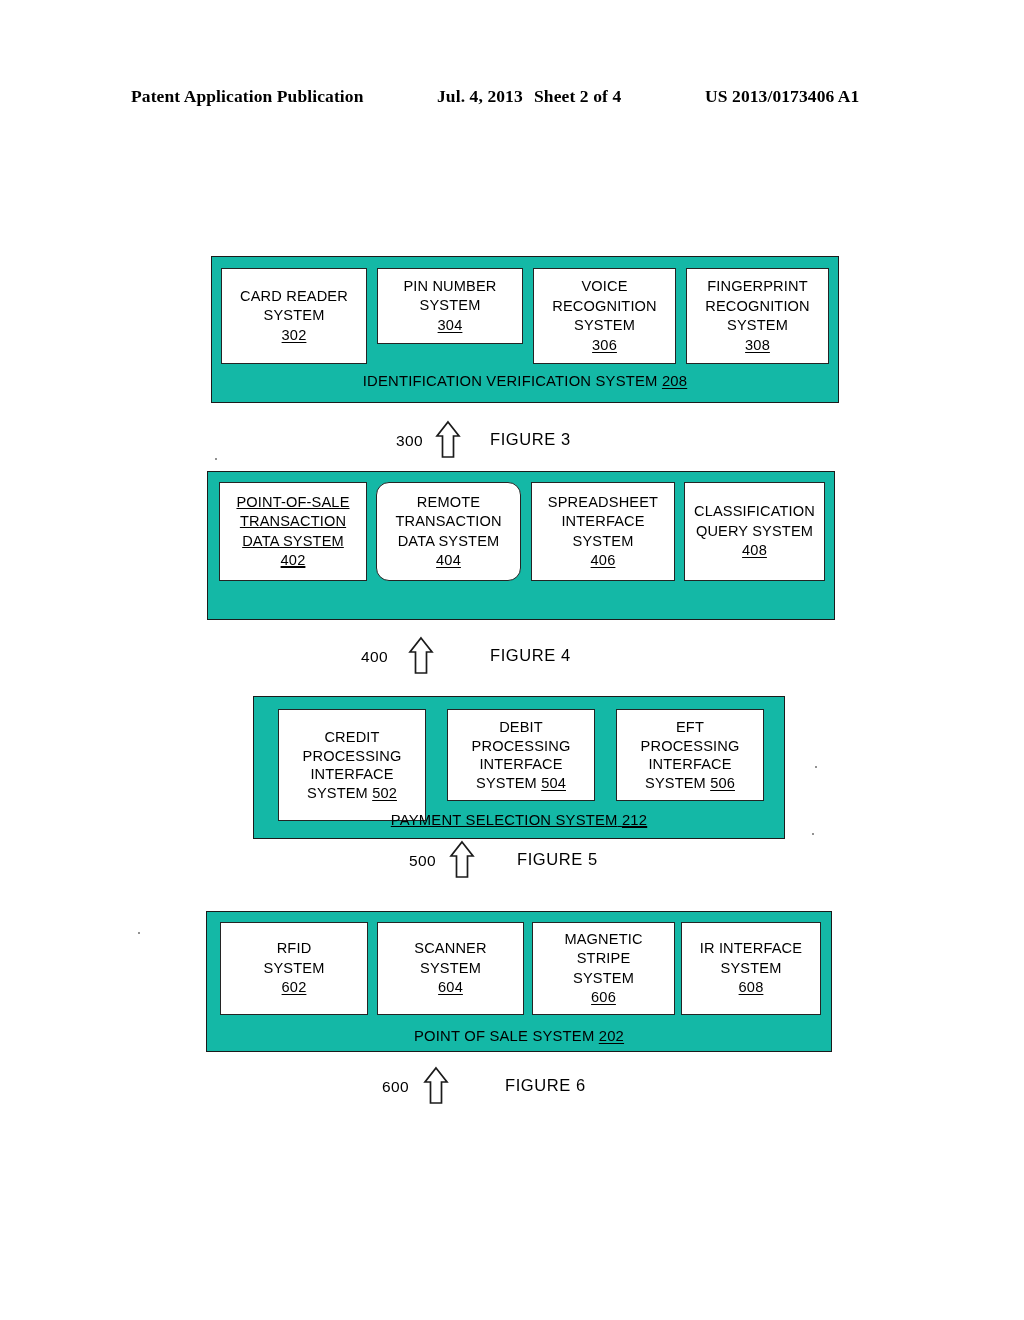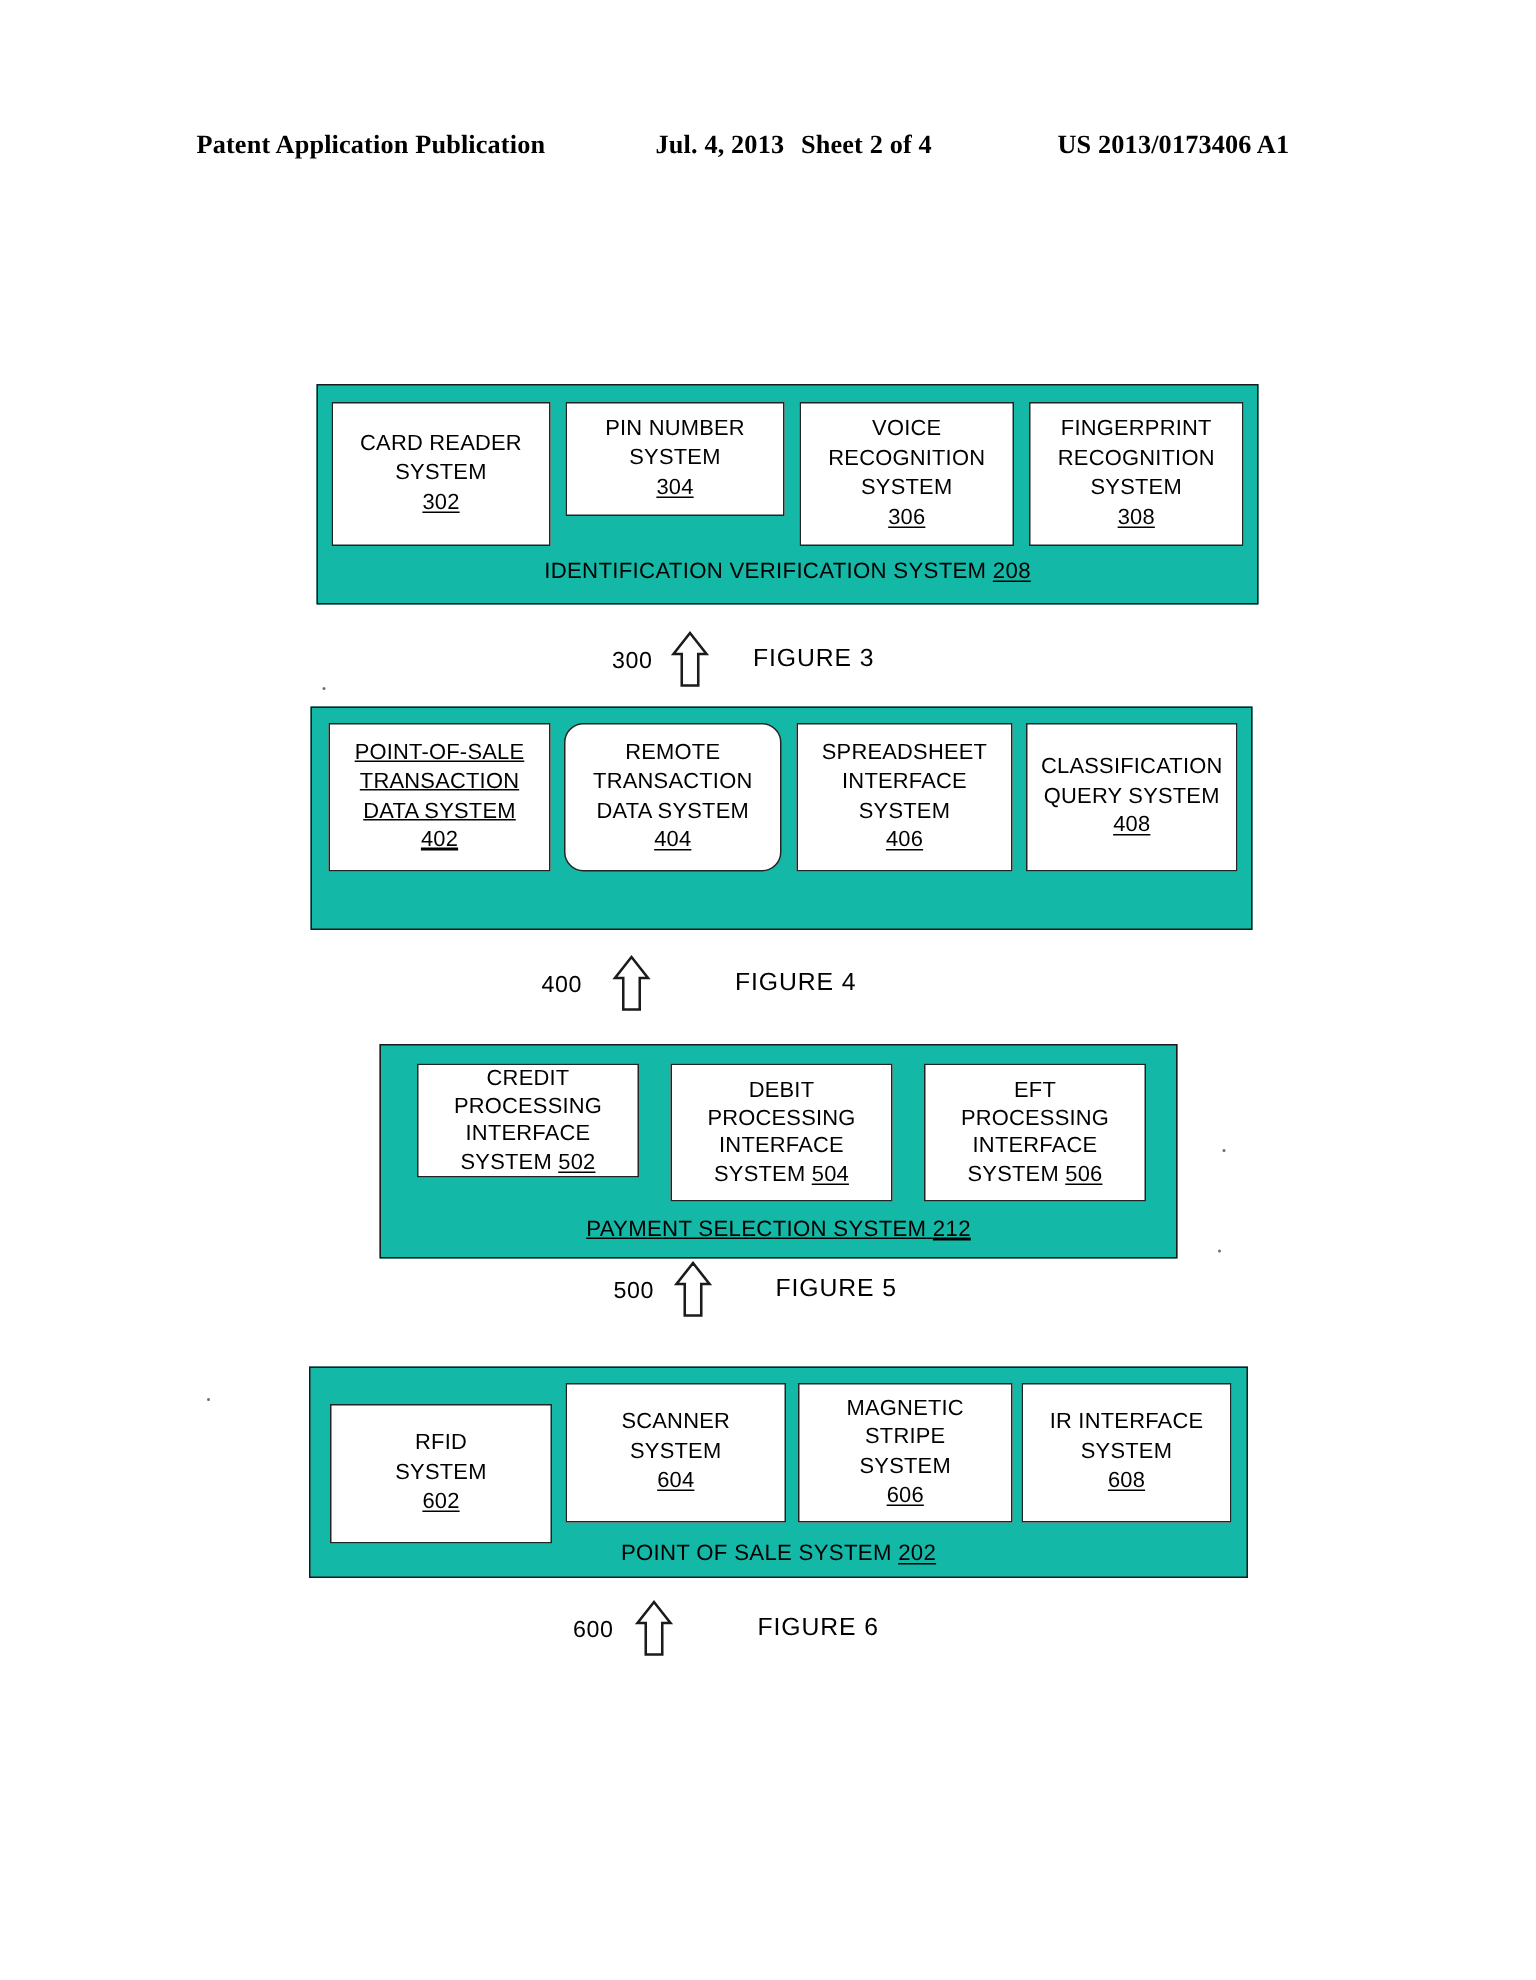--- a/index.html
+++ b/index.html
@@ -149,21 +149,21 @@
       <span class="bline">SYSTEM</span>
       <span class="bline ref">308</span>
     </div>
 
     <div class="outer-caption" style="top:116px;">
       <span>IDENTIFICATION VERIFICATION SYSTEM</span>
       <span class="ref">208</span>
     </div>
   </div>
 
-  <div class="fig-label-row" style="left:400px; top:420px; width:300px;">
+  <div class="fig-label-row" style="left:388px; top:420px; width:300px;">
     <span class="fig-number" style="left:8px;">300</span>
     <span class="fig-arrow" style="left:46px;">
       <svg viewBox="0 0 28 40" width="28" height="40" aria-hidden="true">
         <path d="M14 2 L25 16 L19.5 16 L19.5 37 L8.5 37 L8.5 16 L3 16 Z" fill="#ffffff" stroke="#1b1b1b" stroke-width="1.7" stroke-linejoin="miter"></path>
       </svg>
     </span>
     <span class="fig-caption" style="left:102px;">FIGURE 3</span>
   </div>
 </div>
 
@@ -206,21 +206,21 @@
         <path d="M14 2 L25 16 L19.5 16 L19.5 37 L8.5 37 L8.5 16 L3 16 Z" fill="#ffffff" stroke="#1b1b1b" stroke-width="1.7" stroke-linejoin="miter"></path>
       </svg>
     </span>
     <span class="fig-caption" style="left:135px;">FIGURE 4</span>
   </div>
 </div>
 
 <div class="fig-group">
   <div class="outer-box" style="left:253px; top:696px; width:532px; height:143px;">
 
-    <div class="inner-box" style="left:24px; top:12px; width:148px; height:76px; line-height:18.5px;">
+    <div class="inner-box" style="left:24px; top:12px; width:148px; height:112px; line-height:18.5px;">
       <span class="bline">CREDIT</span>
       <span class="bline">PROCESSING</span>
       <span class="bline">INTERFACE</span>
       <span class="bline">
         <span>SYSTEM</span>
         <span class="ref">502</span>
       </span>
     </div>
 
     <div class="inner-box" style="left:193px; top:12px; width:148px; height:92px; line-height:18.5px;">
@@ -256,21 +256,21 @@
         <path d="M14 2 L25 16 L19.5 16 L19.5 37 L8.5 37 L8.5 16 L3 16 Z" fill="#ffffff" stroke="#1b1b1b" stroke-width="1.7" stroke-linejoin="miter"></path>
       </svg>
     </span>
     <span class="fig-caption" style="left:112px;">FIGURE 5</span>
   </div>
 </div>
 
 <div class="fig-group">
   <div class="outer-box" style="left:206px; top:911px; width:626px; height:141px;">
 
-    <div class="inner-box" style="left:13px; top:24px; width:148px; height:93px;text-align:right;">
+    <div class="inner-box" style="left:13px; top:10px; width:148px; height:93px;text-align:right;">
       <span class="bline">RFID</span>
       <span class="bline">SYSTEM</span>
       <span class="bline ref">602</span>
     </div>
 
     <div class="inner-box" style="left:170px; top:10px; width:147px; height:93px;">
       <span class="bline">SCANNER</span>
       <span class="bline">SYSTEM</span>
       <span class="bline ref">604</span>
     </div>

